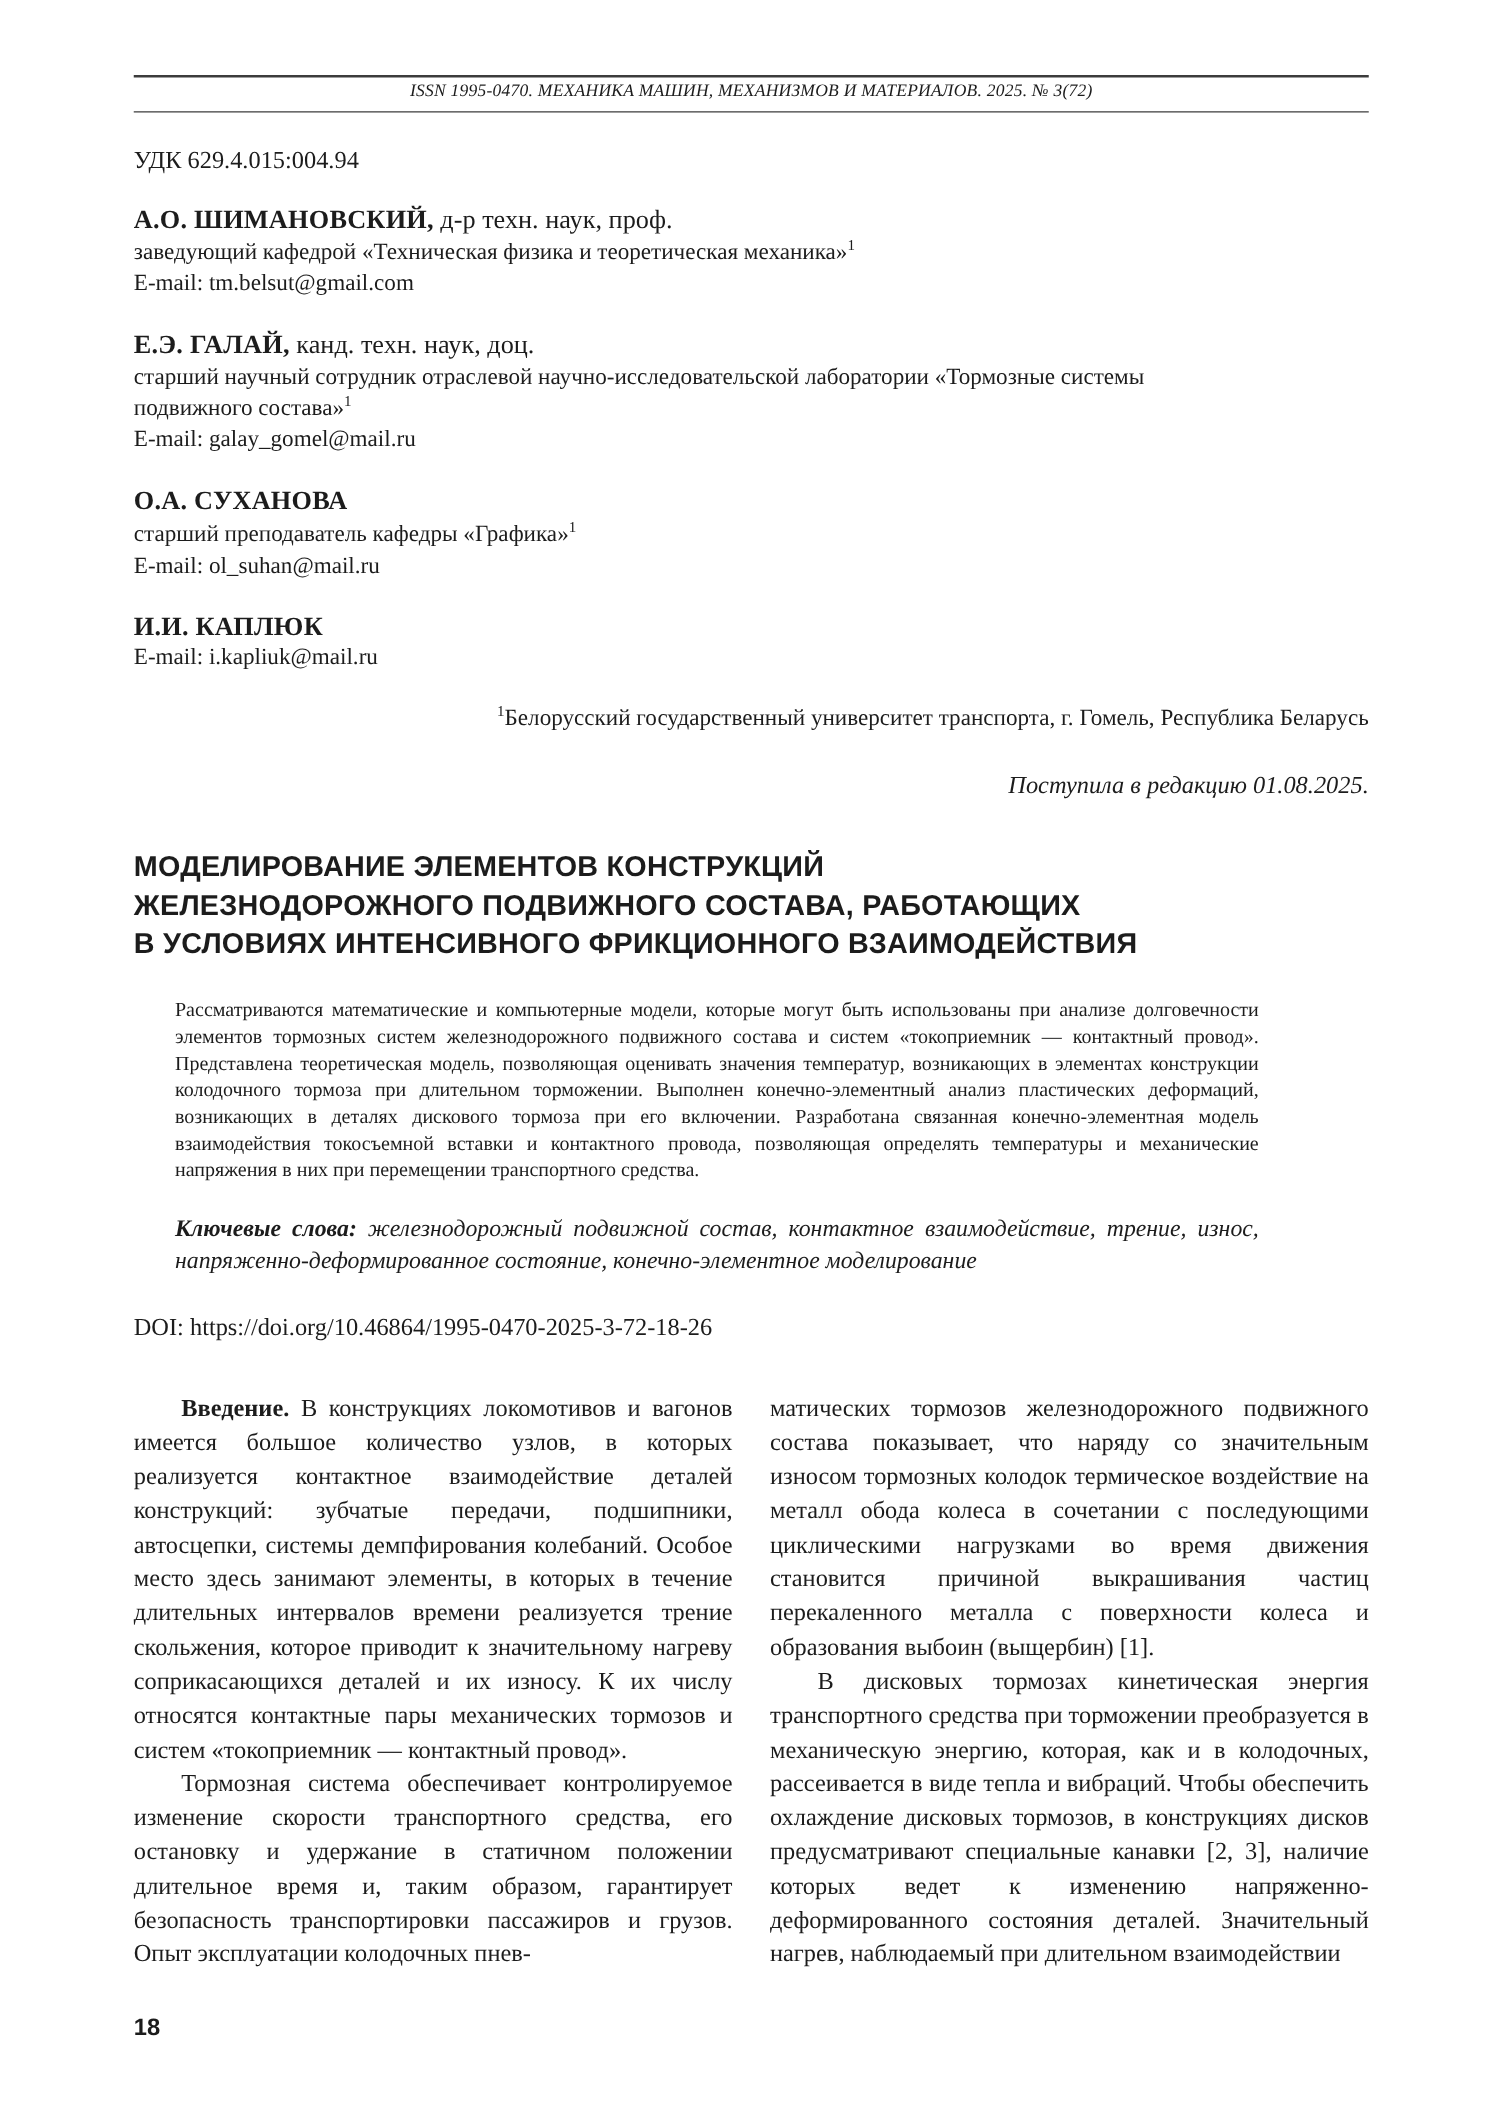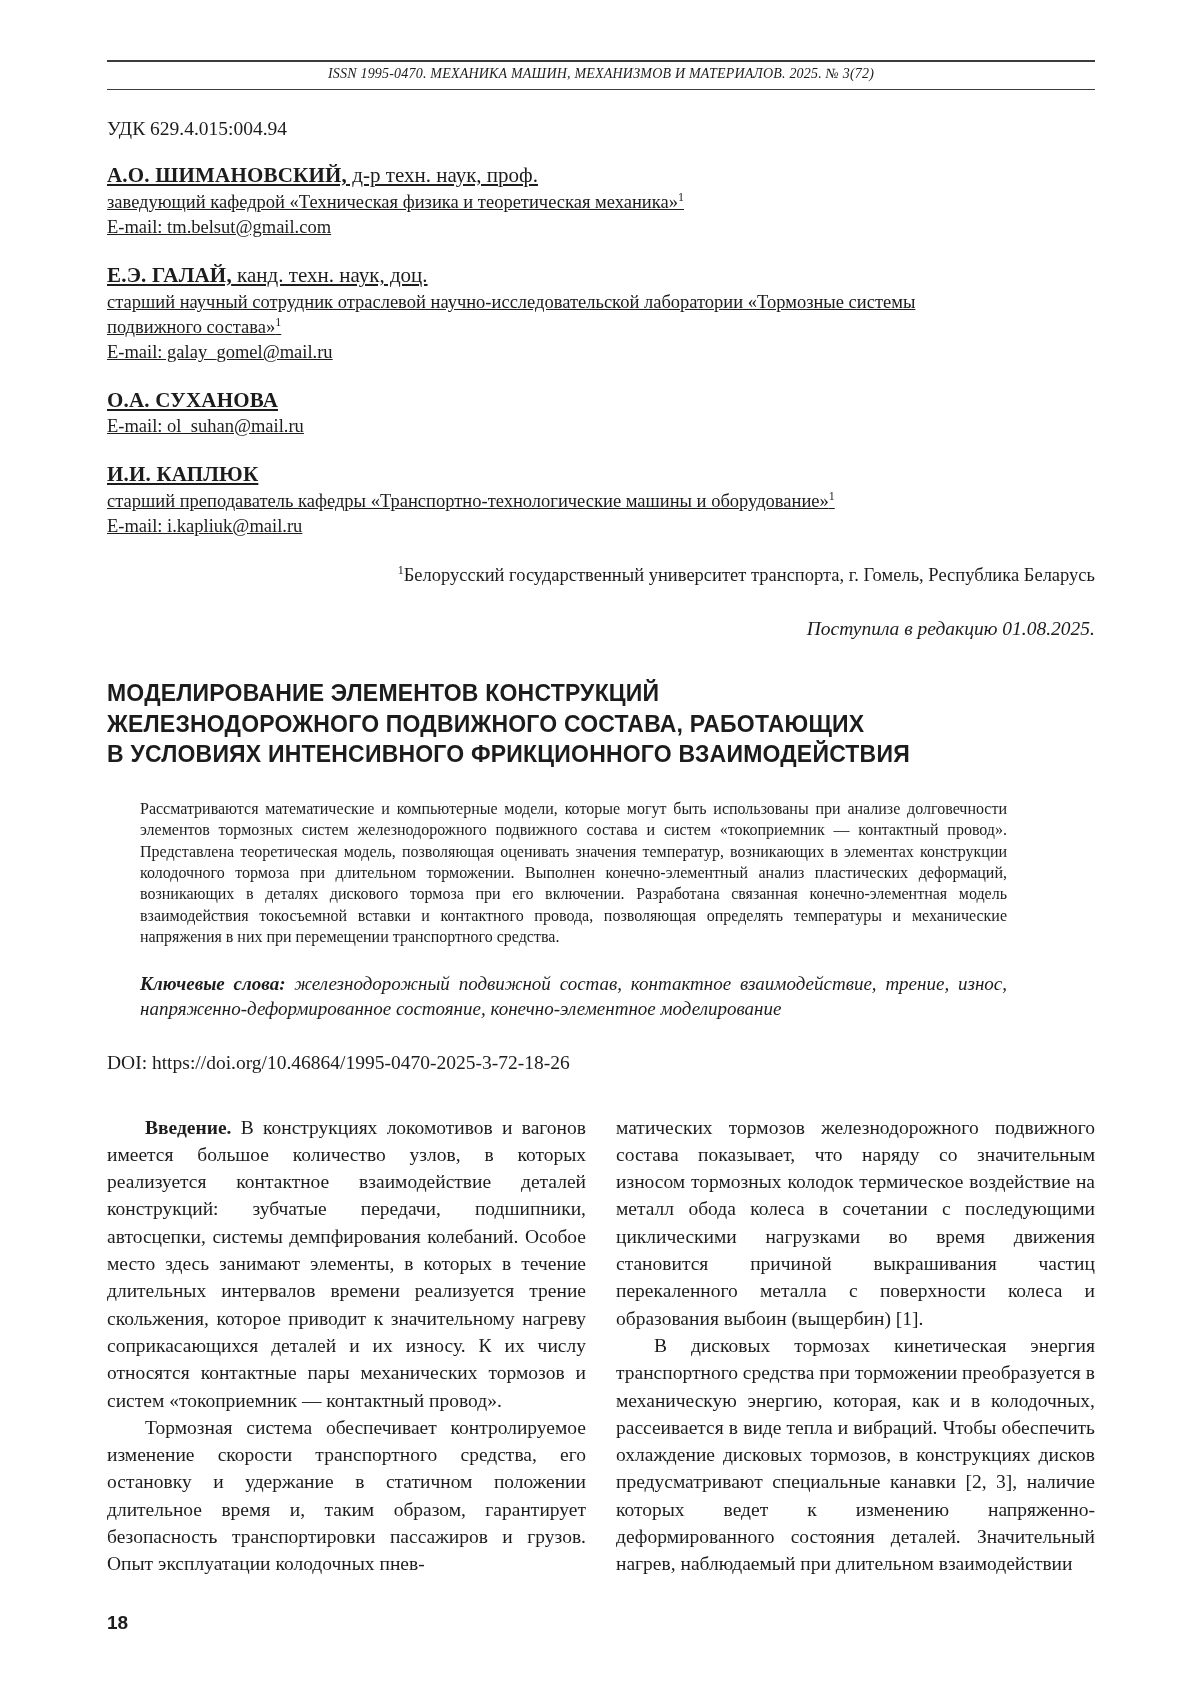--- a/index.html
+++ b/index.html
@@ -24,21 +24,21 @@
     text-align: center;
     font-style: italic;
     font-size: 14px;
     padding: 4px 0 7px 0;
     letter-spacing: 0.2px;
   }
   .udc {
     margin-top: 28px;
     font-size: 19.5px;
   }
-  .author-block { margin-top: 22px; text-decoration: underline; }
+  .author-block { margin-top: 22px; }
   .author-line { font-size: 21px; line-height: 1.25; }
   .author-name { font-weight: bold; letter-spacing: 0.2px; }
   .author-degrees { font-weight: normal; }
   .author-position {
     font-size: 18.5px;
     line-height: 1.35;
     margin-top: 2px;
     max-width: 900px;
   }
   .author-email { font-size: 18.5px; line-height: 1.35; }
@@ -131,29 +131,29 @@
     <div class="author-position">
       <span>старший научный сотрудник отраслевой научно-исследовательской лаборатории «Тормозные системы подвижного состава»</span><sup>1</sup>
     </div>
     <div class="author-email">E-mail: galay_gomel@mail.ru</div>
   </div>
 
   <div class="author-block">
     <div class="author-line">
       <span class="author-name">О.А. СУХАНОВА</span><span class="author-degrees"></span>
     </div>
+    <div class="author-position">
+      <span>старший преподаватель кафедры «Графика»</span><sup>1</sup>
+    </div>
     <div class="author-email">E-mail: ol_suhan@mail.ru</div>
   </div>
 
   <div class="author-block">
     <div class="author-line">
       <span class="author-name">И.И. КАПЛЮК</span><span class="author-degrees"></span>
-    </div>
-    <div class="author-position">
-      <span>старший преподаватель кафедры «Транспортно-технологические машины и оборудование»</span><sup>1</sup>
     </div>
     <div class="author-email">E-mail: i.kapliuk@mail.ru</div>
   </div>
 
   <div class="affiliation">
     <sup>1</sup><span>Белорусский государственный университет транспорта, г. Гомель, Республика Беларусь</span>
   </div>
 
   <div class="received">Поступила в редакцию 01.08.2025.</div>
 

